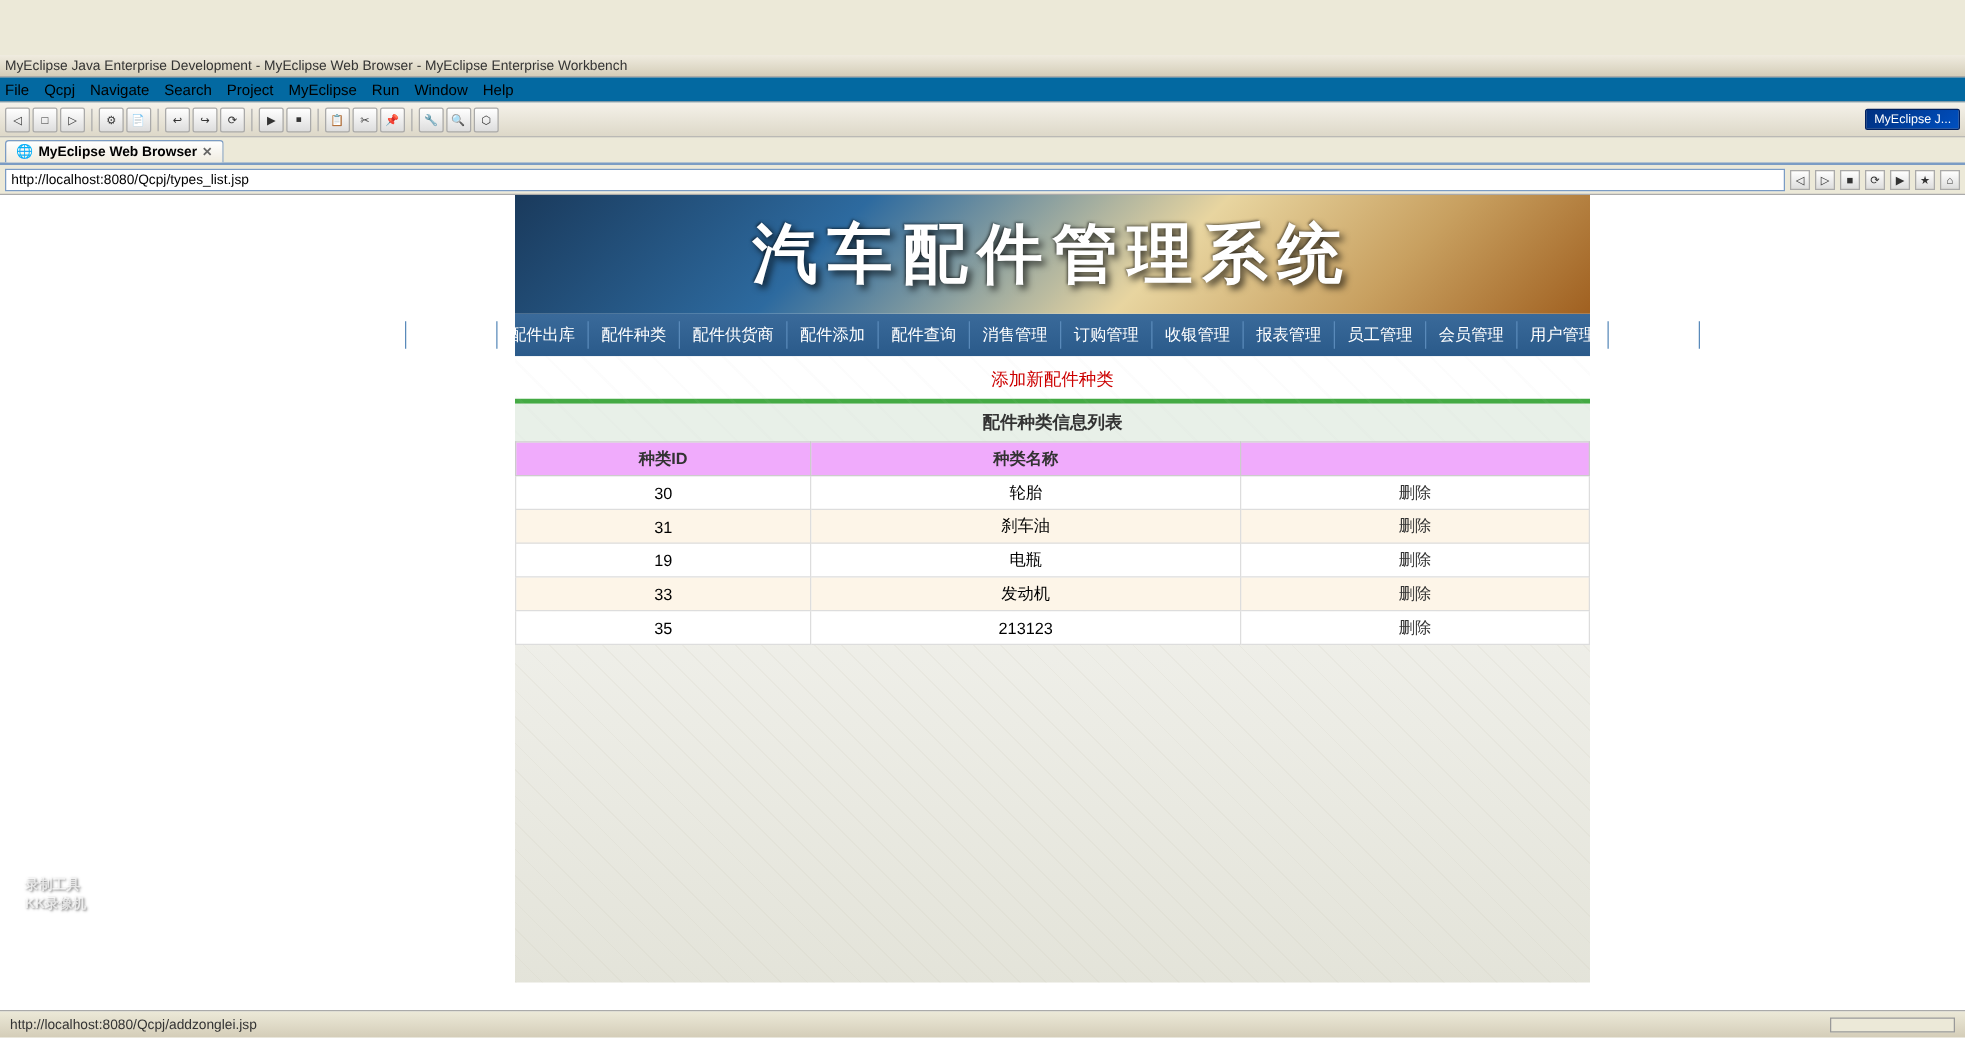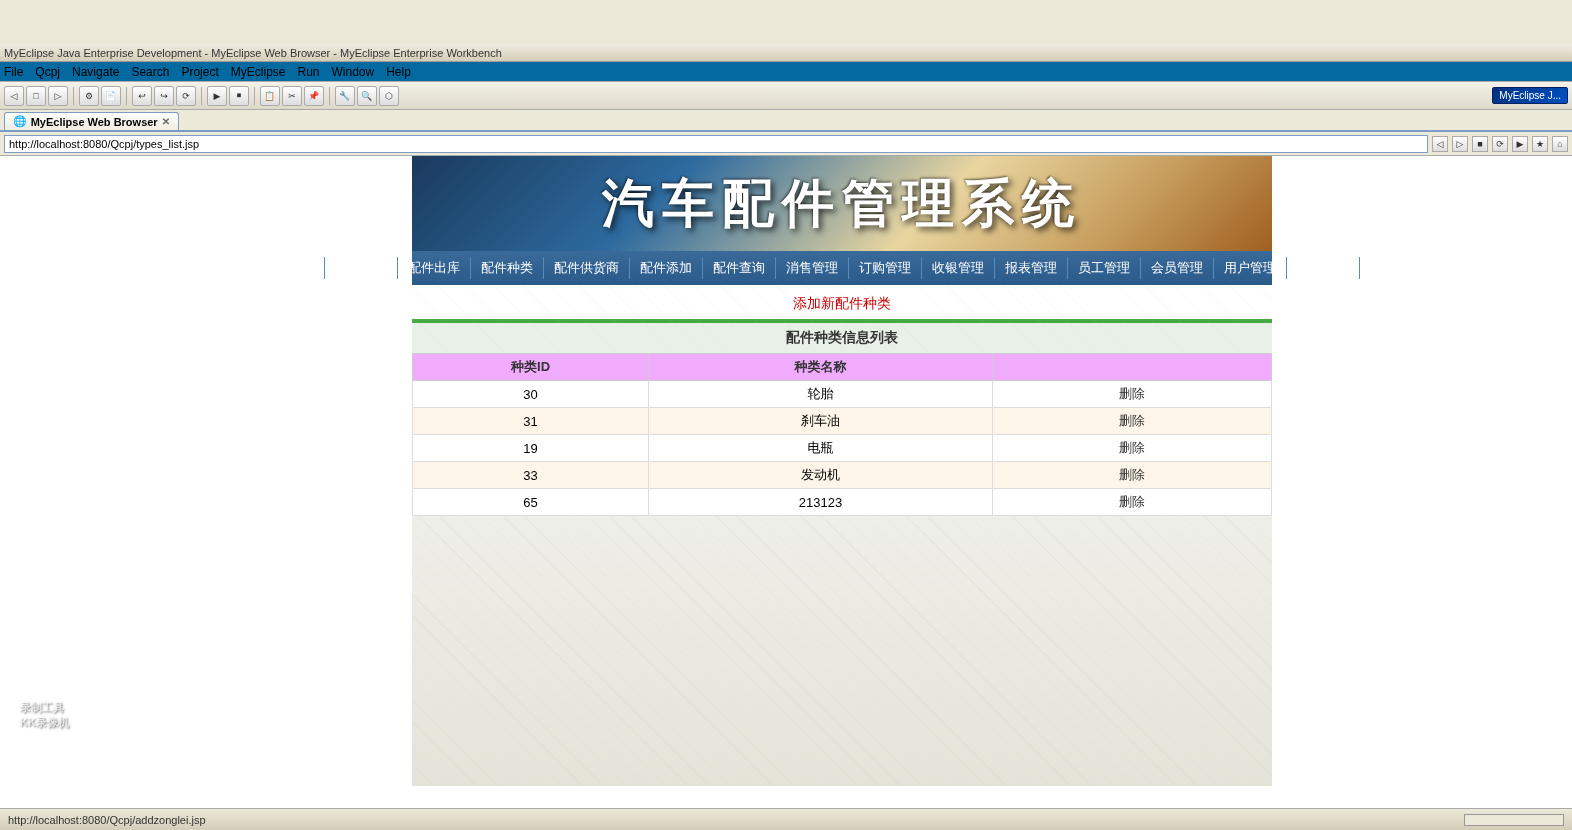--- a/index.html
+++ b/index.html
@@ -428,21 +428,21 @@
                 <td>19</td>
                 <td>电瓶</td>
                 <td><a class="delete-link">删除</a></td>
               </tr>
               <tr>
                 <td>33</td>
                 <td>发动机</td>
                 <td><a class="delete-link">删除</a></td>
               </tr>
               <tr>
-                <td>65</td>
+                <td>35</td>
                 <td>213123</td>
                 <td><a class="delete-link">删除</a></td>
               </tr>
             </tbody>
         </table>
 
       </div>
 
       <div class="bottom-bg"></div>
 

